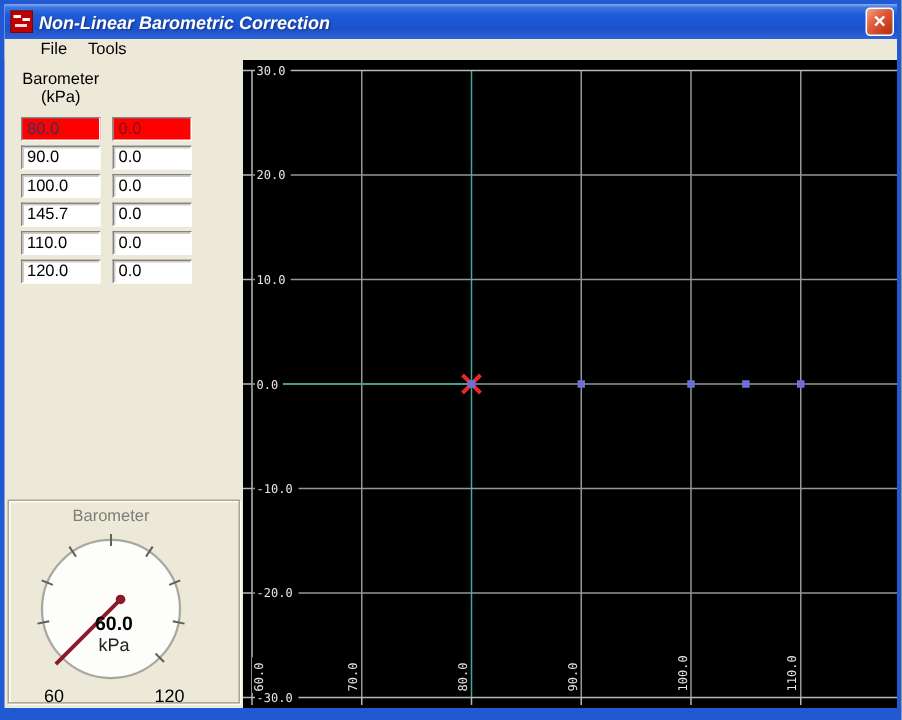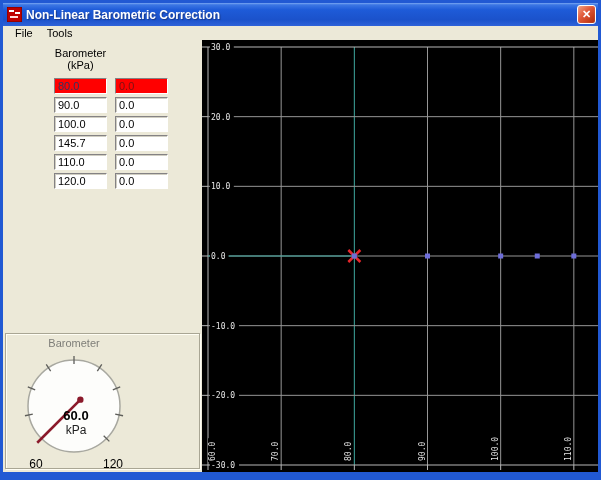--- a/index.html
+++ b/index.html
@@ -3,32 +3,32 @@
 <meta charset="utf-8">
 <style>
   html,body{margin:0;padding:0;background:#cfcfcf;font-family:"Liberation Sans",sans-serif;}
   .window{position:relative;width:601px;height:480px;box-sizing:border-box;
     border:3px solid #2159D3;border-bottom-width:8px;background:#ECE9D8;overflow:hidden;}
   
   .titlebar{position:relative;height:23px;display:flex;align-items:center;
     background:linear-gradient(180deg,#7AA7F2 0%,#3C77E4 8%,#1E5BD8 30%,#1B52CB 72%,#2E62D9 100%);
     padding:0 3px;}
   .app-icon{width:15px;height:15px;margin:0 4px 0 1px;flex:0 0 auto;}
-  .title-text{color:#fff;font-weight:bold;font-size:12px;text-shadow:1px 1px 1px #1a3a8a;white-space:nowrap;}
+  .title-text{color:#fff;font-weight:bold;font-size:12px;text-shadow:1px 1px 1px #1a3a8a;white-space:nowrap;font-style:italic;}
   .close-btn{position:absolute;right:2px;top:2px;width:19px;height:19px;box-sizing:border-box;
     border:1px solid #fff;border-radius:3px;color:#fff;font-size:11px;font-weight:bold;
     display:flex;align-items:center;justify-content:center;
     background:linear-gradient(135deg,#F0A283 0%,#E25C3C 40%,#C23A17 80%,#A52D10 100%);
     box-shadow:inset 0 0 2px #fff3;cursor:default;}
   
-  .menubar{height:14px;display:flex;align-items:center;padding-left:6px;gap:2px;background:#ECE9D8;}
+  .menubar{height:14px;display:flex;align-items:center;padding-left:18px;gap:2px;background:#ECE9D8;}
   .menu-item{font-size:11px;line-height:13px;padding:0 6px;color:#000;}
   
   .body{position:absolute;left:0;top:37px;right:0;bottom:0;display:flex;}
-  .left-panel{position:relative;width:159px;flex:0 0 auto;padding-left:40px;}
+  .left-panel{position:relative;width:159px;flex:0 0 auto;}
   .thead{display:flex;gap:8px;padding:8px 0 0 11px;}
   .thead .th{width:53px;text-align:center;font-size:11px;line-height:11.5px;color:#000;}
   .trows{padding:7px 0 0 11px;}
   .trow{display:flex;gap:8px;margin-bottom:3px;}
   .field{box-sizing:border-box;width:53px;height:16px;background:#fff;font-size:11px;line-height:14px;
     padding-left:3px;border:1px solid;border-color:#848284 #FFFFFF #FFFFFF #848284;
     box-shadow:inset 1px 1px 0 #d0cec2;color:#000;}
   .field.sel{background:#FF0000;color:#33335F;box-shadow:none;}
   .field.sel2{color:#7E1113;}
   

